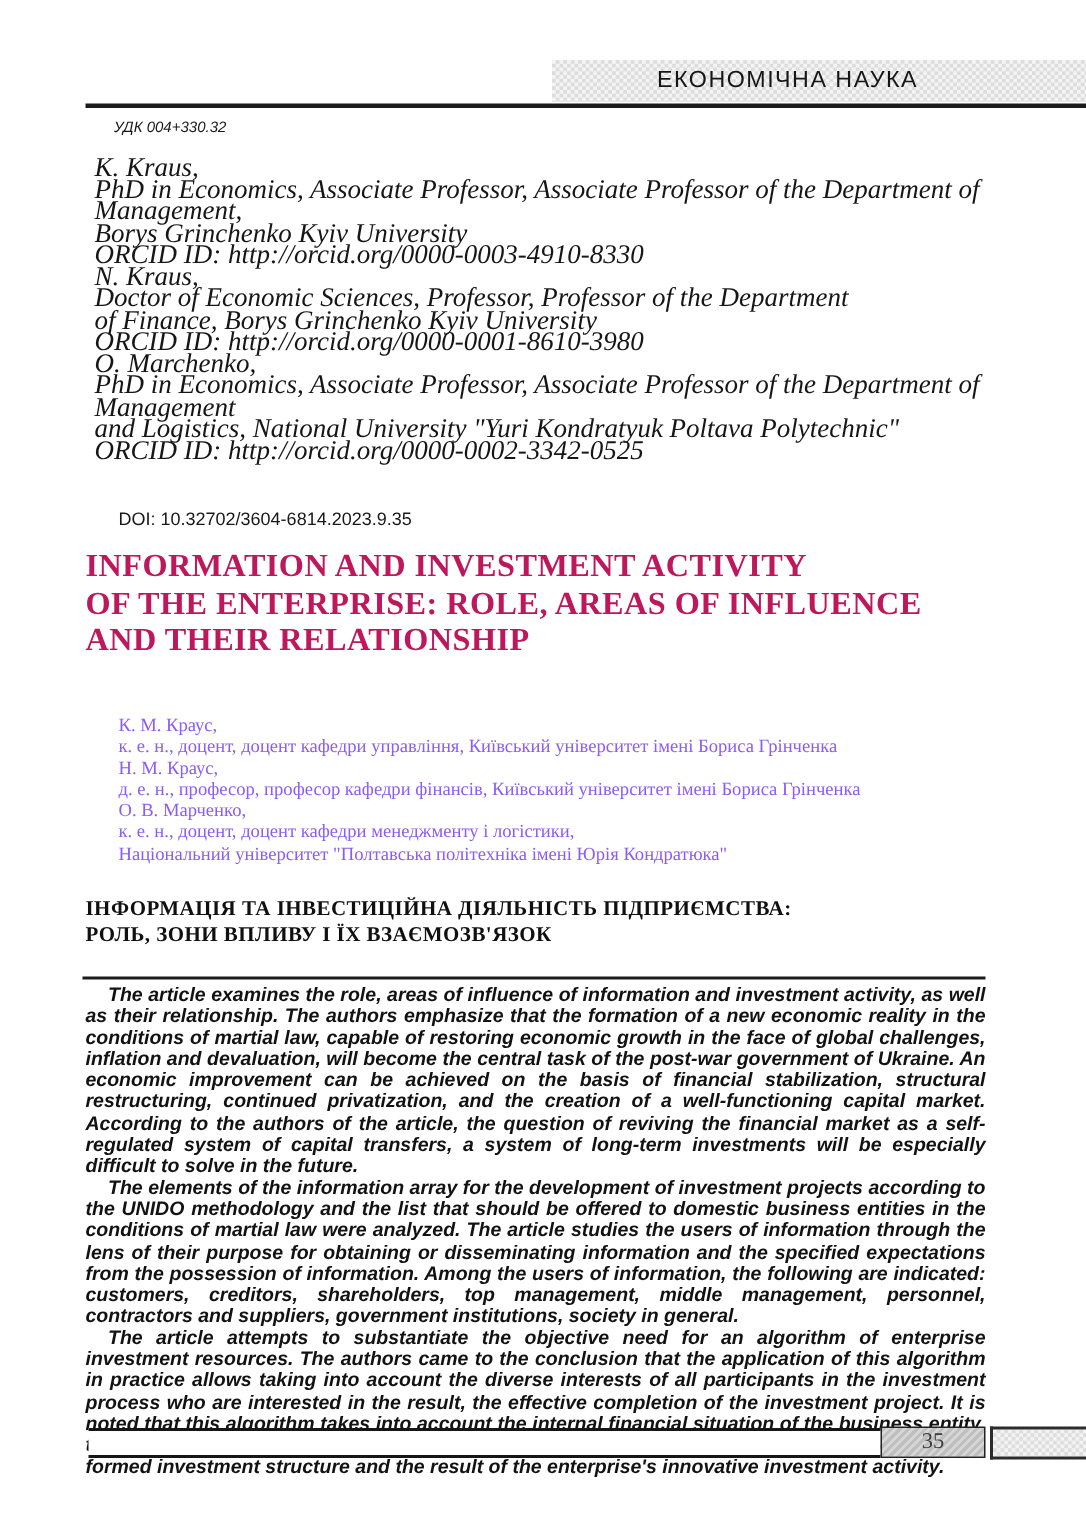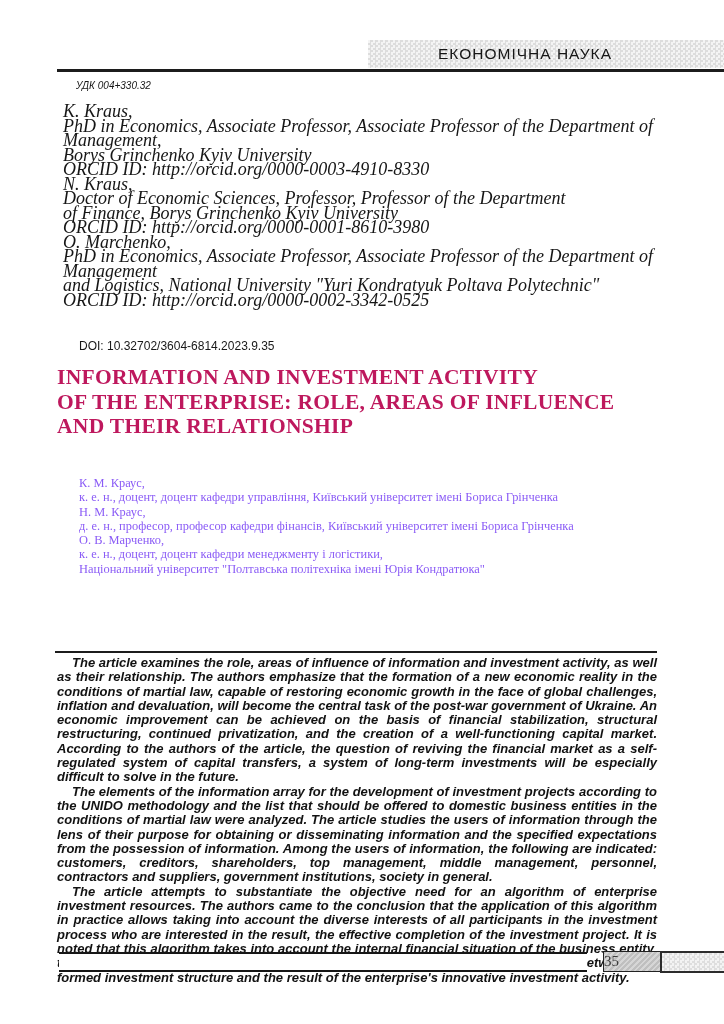--- a/index.html
+++ b/index.html
@@ -142,24 +142,24 @@
     border-bottom: 2.5px solid #161616;
   }
   .page-number-box {
     position: absolute;
     left: 587px; top: 951px;
     width: 68px; height: 19px;
     background: repeating-linear-gradient(135deg, #bfbfbf 0 2px, #d6d6d6 2px 4px);
     border: 1.5px solid #222222;
     display: flex;
     align-items: center;
+    justify-content: center;
     font-family: "Liberation Serif", serif;
     font-size: 15px;
     color: #3c3c3c;
-    margin-left: 16px;
   }
   .footer-texture {
     position: absolute;
     left: 660px; top: 951px;
     width: 64px; height: 18px;
     background: repeating-conic-gradient(#dedede 0% 25%, #f3f3f3 25% 50%) 0 0 / 5px 5px;
     border: 2px solid #2c2c2c;
     border-right: none;
   }
 </style>
@@ -195,20 +195,22 @@
 AND THEIR RELATIONSHIP</h1>
 
   <div class="authors-ua">К. М. Краус,
 к. е. н., доцент, доцент кафедри управління, Київський університет імені Бориса Грінченка
 Н. М. Краус,
 д. е. н., професор, професор кафедри фінансів, Київський університет імені Бориса Грінченка
 О. В. Марченко,
 к. е. н., доцент, доцент кафедри менеджменту і логістики,
 Національний університет "Полтавська політехніка імені Юрія Кондратюка"</div>
 
+  <h2 class="title-ua">ІНФОРМАЦІЯ ТА ІНВЕСТИЦІЙНА ДІЯЛЬНІСТЬ ПІДПРИЄМСТВА:
+РОЛЬ, ЗОНИ ВПЛИВУ І ЇХ ВЗАЄМОЗВ'ЯЗОК</h2>
 
   <div class="abstract-rule"></div>
 
   <div class="abstract">
     <p>The article examines the role, areas of influence of information and investment activity, as well as their relationship. The authors emphasize that the formation of a new economic reality in the conditions of martial law, capable of restoring economic growth in the face of global challenges, inflation and devaluation, will become the central task of the post-war government of Ukraine. An economic improvement can be achieved on the basis of financial stabilization, structural restructuring, continued privatization, and the creation of a well-functioning capital market. According to the authors of the article, the question of reviving the financial market as a self-regulated system of capital transfers, a system of long-term investments will be especially difficult to solve in the future.</p>
     <p>The elements of the information array for the development of investment projects according to the UNIDO methodology and the list that should be offered to domestic business entities in the conditions of martial law were analyzed. The article studies the users of information through the lens of their purpose for obtaining or disseminating information and the specified expectations from the possession of information. Among the users of information, the following are indicated: customers, creditors, shareholders, top management, middle management, personnel, contractors and suppliers, government institutions, society in general.</p>
     <p>The article attempts to substantiate the objective need for an algorithm of enterprise investment resources. The authors came to the conclusion that the application of this algorithm in practice allows taking into account the diverse interests of all participants in the investment process who are interested in the result, the effective completion of the investment project. It is noted that this algorithm takes into account the internal financial situation of the business entity, the influence of external factors and reflects the cause-and-effect relationships between the formed investment structure and the result of the enterprise's innovative investment activity.</p>
   </div>
 
   <div class="footer-bar"></div>

